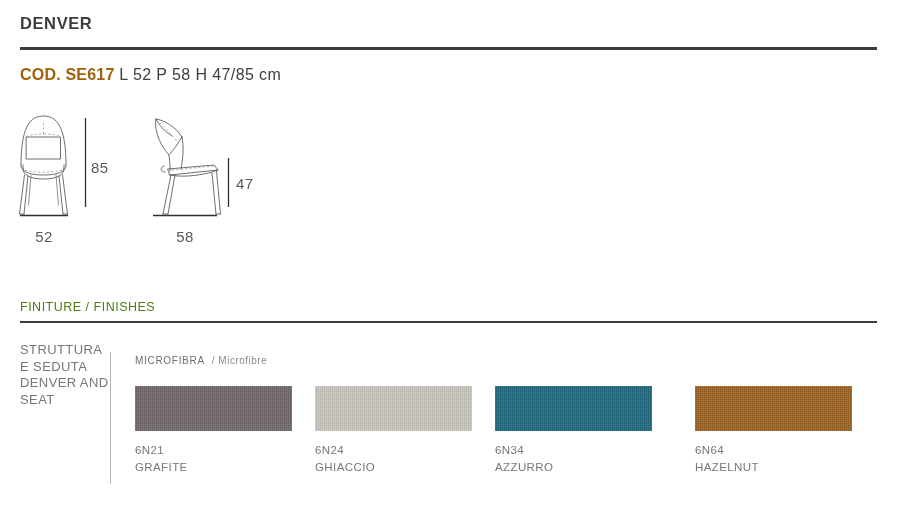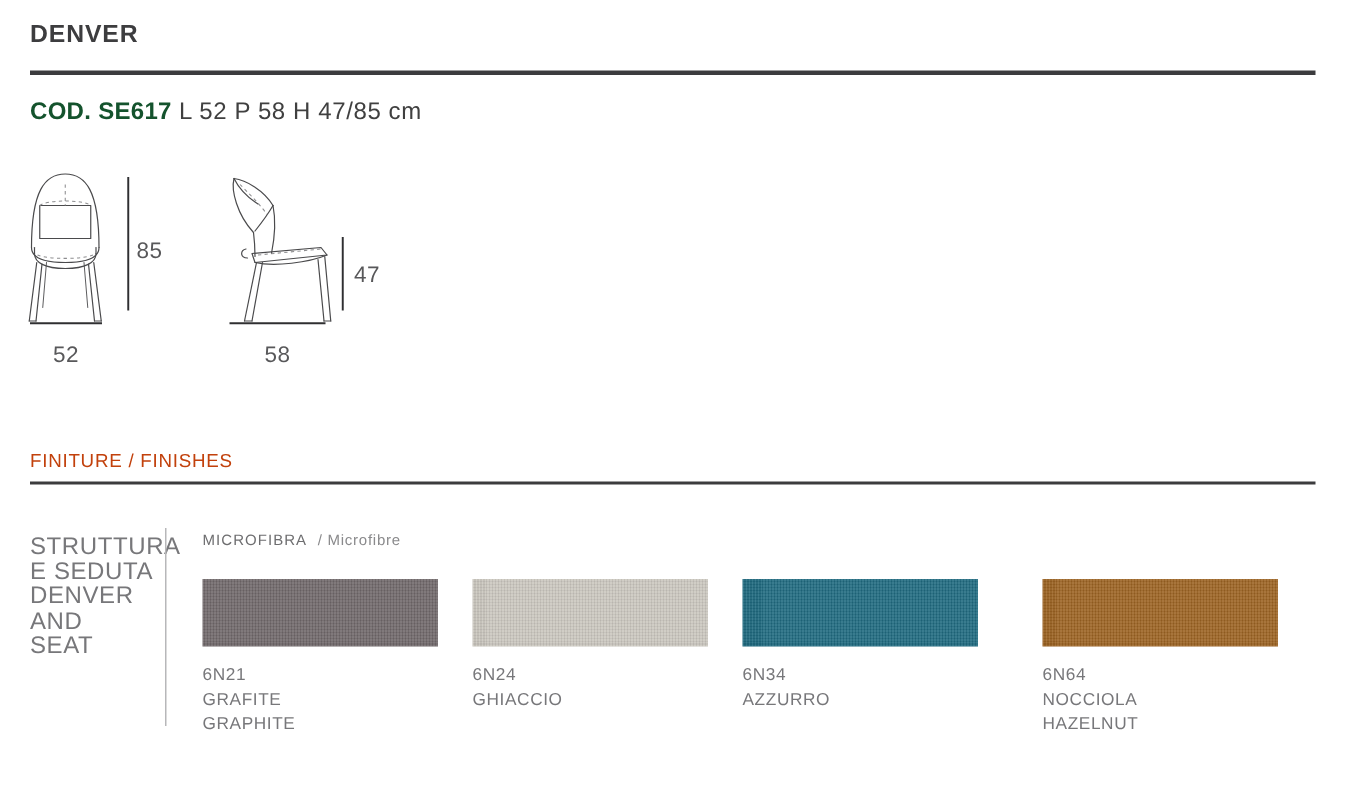--- a/index.html
+++ b/index.html
@@ -39,21 +39,21 @@
   .code-line {
     position: absolute;
     left: 20px;
     top: 66px;
     font-size: 16px;
     white-space: nowrap;
     color: #6e6e70;
   }
   .code-line .code-strong {
     font-weight: bold;
-    color: #14532d;
+    color: #a16207;
     letter-spacing: 0.2px;
     text-align: center;
   }
   .code-line .code-dims {
     font-weight: normal;
     color: #404040;
     letter-spacing: 0.4px;
   }
 
   
@@ -82,37 +82,37 @@
   .dim-w52 { left: 20px; top: 228px; width: 48px; text-align: center; }
   .dim-w58 { left: 153px; top: 228px; width: 64px; text-align: center; }
 
   
   .finishes-label {
     position: absolute;
     left: 20px;
     top: 300px;
     font-size: 12.5px;
     letter-spacing: 0.5px;
-    color: #c2410c;
+    color: #4d7c0f;
   }
   .rule-thin {
     position: absolute;
     left: 20px;
     top: 321px;
     width: 857px;
     height: 2px;
     background: #3c3c3e;
   }
 
   .frame-seat-label {
     position: absolute;
     left: 20px;
-    top: 357px;
+    top: 342px;
     width: 95px;
-    font-size: 16px;
+    font-size: 13px;
     line-height: 16.5px;
     letter-spacing: 0.4px;
     color: #77777a;
   }
   .col-divider {
     position: absolute;
     left: 110px;
     top: 352px;
     width: 1px;
     height: 132px;
@@ -276,21 +276,20 @@
   <span class="mat-it">MICROFIBRA</span><span class="mat-en">/ Microfibre</span>
 </div>
 
 <div class="swatch-row">
 
   <div class="swatch-cell c0">
     <div class="swatch-chip" style="background-color: rgb(112, 104, 106);"></div>
     <div class="swatch-caption">
       <div>6N21</div>
       <div>GRAFITE</div>
-      <div>GRAPHITE</div>
     </div>
   </div>
 
   <div class="swatch-cell c1">
     <div class="swatch-chip" style="background-color: rgb(203, 199, 191);"></div>
     <div class="swatch-caption">
       <div>6N24</div>
       <div>GHIACCIO</div>
     </div>
   </div>
@@ -300,18 +299,17 @@
     <div class="swatch-caption">
       <div>6N34</div>
       <div>AZZURRO</div>
     </div>
   </div>
 
   <div class="swatch-cell c3">
     <div class="swatch-chip" style="background-color: rgb(156, 99, 34);"></div>
     <div class="swatch-caption">
       <div>6N64</div>
-      <div>NOCCIOLA</div>
       <div>HAZELNUT</div>
     </div>
   </div>
 
 </div>
 
 </body></html>

